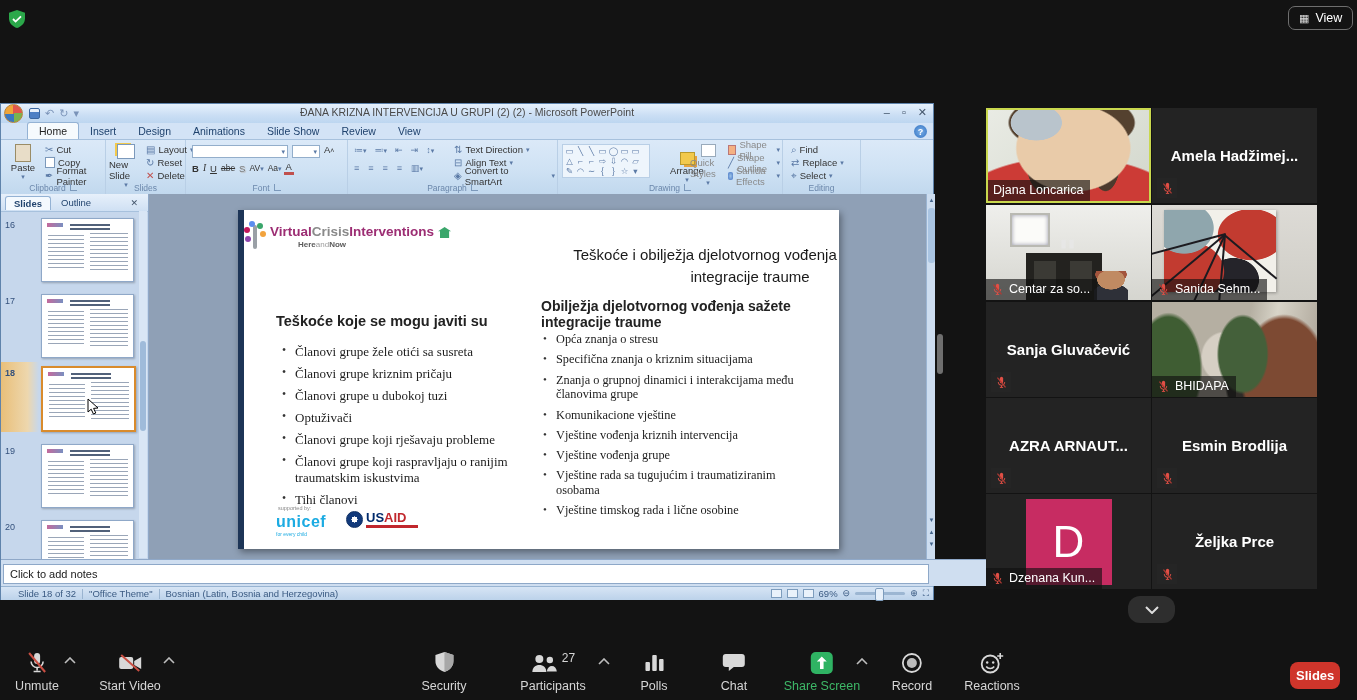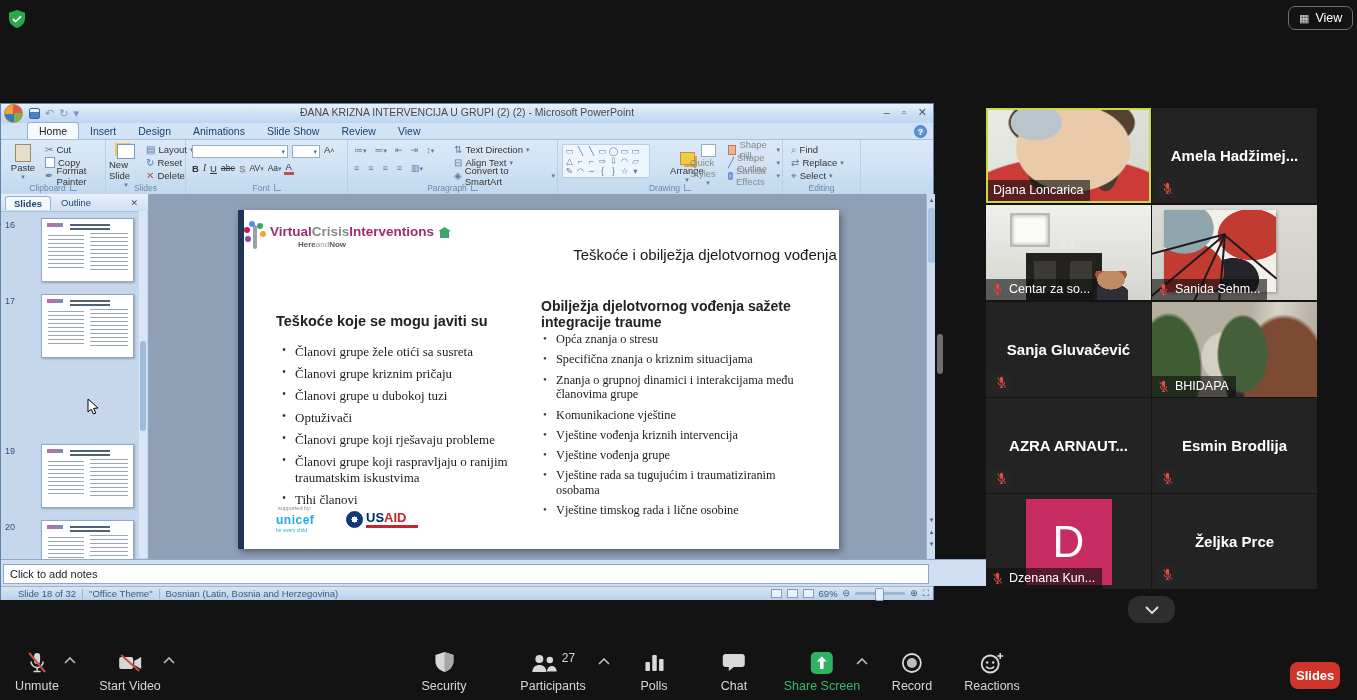--- a/index.html
+++ b/index.html
@@ -89,21 +89,21 @@
   .bullets{position:absolute;list-style:none;margin:0;padding:0;font-family:"Liberation Serif",serif;color:#1c1c1c;}
   .bullets li{position:relative;padding-left:13px;line-height:1.2;}
   .bullets li::before{content:"•";position:absolute;left:0;top:0;font-size:90%;color:#333;}
   .lb{left:44px;top:134px;width:238px;font-size:13px;}
   .lb li{margin-bottom:6.5px;}
   .right-head{position:absolute;left:303px;top:88px;width:252px;font-size:14px;font-weight:bold;color:#222;line-height:1.15;}
   .rb{left:305px;top:122px;width:256px;font-size:12.3px;}
   .rb li{margin-bottom:5.5px;}
   .supported{position:absolute;left:40px;top:295px;font-size:5.5px;color:#888;}
   .unicef{position:absolute;left:38px;top:303px;color:#1cabe2;}
-  .unicef .u1{font-size:12px;font-weight:bold;letter-spacing:.5px;}
+  .unicef .u1{font-size:16px;font-weight:bold;letter-spacing:.5px;}
   .unicef .u2{font-size:5px;display:block;}
   .usaid{position:absolute;left:108px;top:301px;display:flex;align-items:center;gap:3px;}
   .usaid-seal{width:17px;height:17px;border-radius:50%;background:radial-gradient(#ffffff 0 28%,#123a7b 29%);border:1px solid #0e2f63;box-sizing:border-box;}
   .usaid-txt{font-size:13px;font-weight:bold;line-height:1;}
   .us-blue{color:#002a6c;} .us-red{color:#c1272d;}
   .usaid-sub{display:block;height:3px;width:52px;background:#c1272d;margin-top:1px;}
 
   
   .notes{left:0;top:455px;width:1048px;height:27px;background:#cfdef0;border-top:1px solid #8fa8c8;box-sizing:border-box;}
   .notes-box{position:absolute;left:2px;top:4px;width:926px;height:20px;background:#fff;border:1px solid #8ea8c8;box-sizing:border-box;font-size:11px;color:#1a1a1a;display:flex;align-items:center;padding-left:6px;}
@@ -422,20 +422,30 @@
         </div>
         <div class="thumb-row" style="top:100px;height:70px;">
           <span class="thumb-num">17</span>
           <div class="thumb">
               <div class="fk-logo"></div>
               <div class="fk fk-h"></div>
               <div class="fk fk-l"></div>
               <div class="fk fk-r"></div>
             </div>
         </div>
+        <div class="thumb-row" style="top:172px;height:70px;">
+          <div class="sel-strip"></div>
+          <span class="thumb-num" style="font-weight:bold;">18</span>
+          <div class="thumb sel">
+              <div class="fk-logo"></div>
+              <div class="fk fk-h"></div>
+              <div class="fk fk-l"></div>
+              <div class="fk fk-r"></div>
+            </div>
+        </div>
         <div class="thumb-row" style="top:250px;height:70px;">
           <span class="thumb-num">19</span>
           <div class="thumb">
               <div class="fk-logo"></div>
               <div class="fk fk-h"></div>
               <div class="fk fk-l"></div>
               <div class="fk fk-r"></div>
             </div>
         </div>
         <div class="thumb-row" style="top:326px;height:70px;">
@@ -468,20 +478,21 @@
             <div class="logo-line1">
               <span class="lg-v">Virtual</span><span class="lg-c">Crisis</span><span class="lg-i">Interventions</span><span class="logo-house"></span>
             </div>
             <div class="logo-line2">
               <span class="lg-h">Here</span><span class="lg-a">and</span><span class="lg-n">Now</span>
             </div>
           </div>
 
           <div class="slide-title">
             <div>Teškoće i obilježja djelotvornog vođenja</div>
+            <div class="t2">integracije traume</div>
           </div>
 
           <div class="left-head">Teškoće koje se mogu javiti su</div>
           <ul class="bullets lb">
             <li>Članovi grupe žele otići sa susreta</li>
             <li>Članovi grupe kriznim pričaju</li>
             <li>Članovi grupe u dubokoj tuzi</li>
             <li>Optuživači</li>
             <li>Članovi grupe koji rješavaju probleme</li>
             <li>Članovi grupe koji raspravljaju o ranijim traumatskim iskustvima</li>

